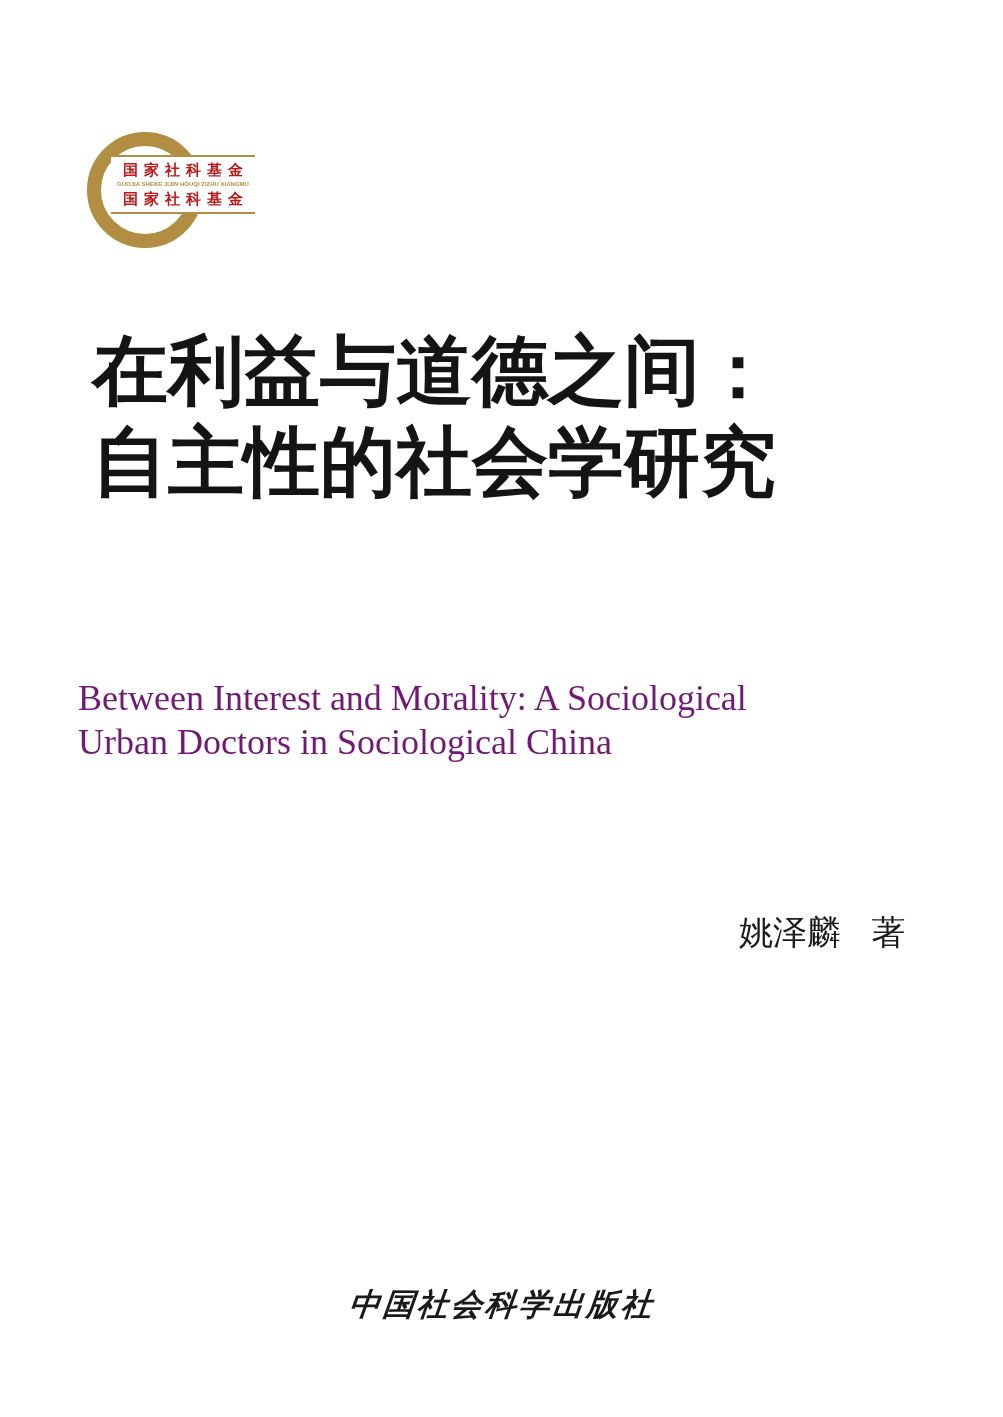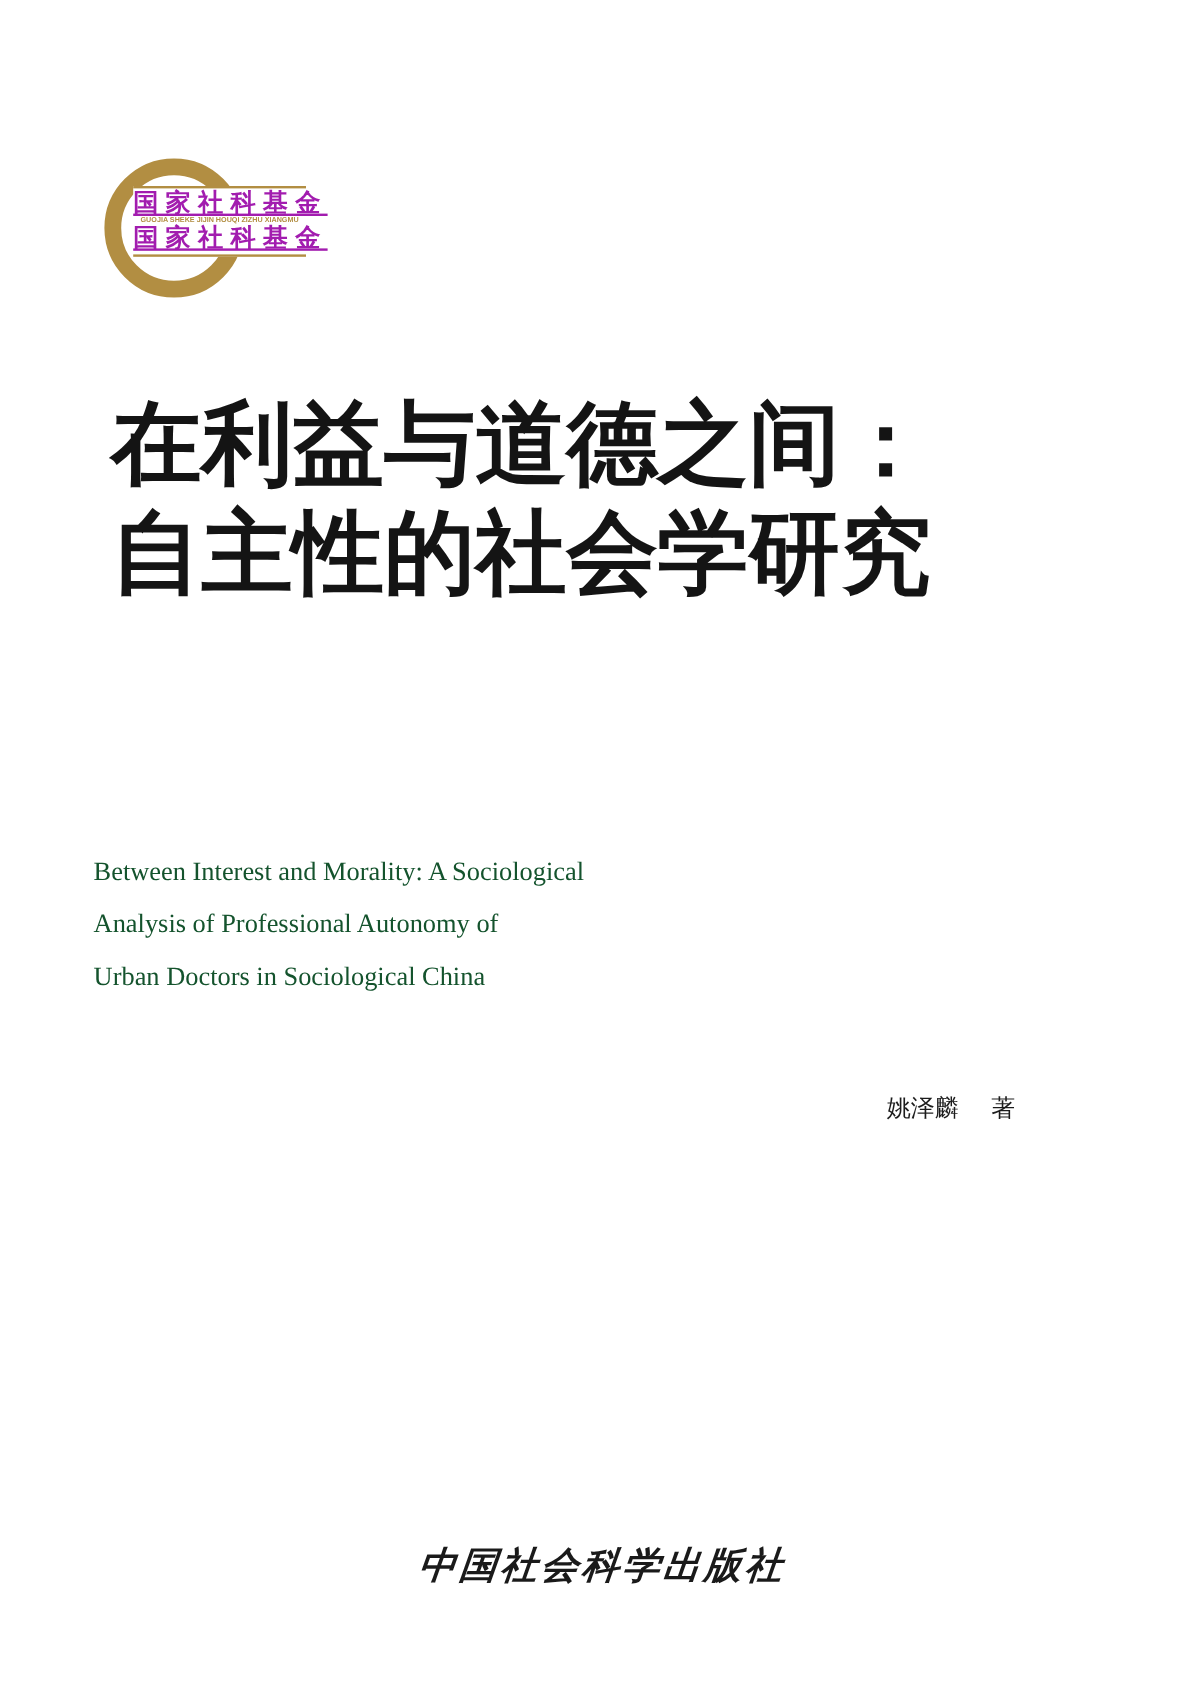--- a/index.html
+++ b/index.html
@@ -39,29 +39,28 @@
     left: 24px;
     top: 23px;
     width: 144px;
     background: #ffffff;
     border-top: 2px solid #b28e42;
     border-bottom: 2px solid #b28e42;
     padding: 3px 0 4px 0;
     text-align: center;
   }
   .logo-cn {
-    color: #a21caf;
+    color: #b91c1c;
     font-family: "Liberation Sans", sans-serif;
     font-weight: 700;
-    font-size: 21px;
+    font-size: 15px;
     line-height: 19px;
     letter-spacing: 6px;
     margin-right: -6px;
     white-space: nowrap;
-    text-decoration: underline;
   }
   .logo-en {
     color: #b28e42;
     font-family: "Liberation Sans", sans-serif;
     font-weight: 700;
     font-size: 6px;
     line-height: 8px;
     letter-spacing: 0px;
     white-space: nowrap;
     margin: 1px 0 1px 0;
@@ -77,34 +76,34 @@
     font-size: 76px;
     line-height: 91px;
     letter-spacing: 0px;
     white-space: nowrap;
   }
 
   
   .subtitle {
     position: absolute;
     left: 78px;
-    top: 704px;
-    color: #14532d;
-    font-size: 22px;
+    top: 676px;
+    color: #701a75;
+    font-size: 36px;
     line-height: 44px;
     white-space: nowrap;
   }
 
   
   .author {
     position: absolute;
     left: 739px;
     top: 910px;
     color: #1c1c1c;
-    font-size: 20px;
+    font-size: 34px;
     white-space: nowrap;
   }
   .author-role {
     display: inline-block;
     margin-left: 22px;
   }
 
   
   .publisher {
     position: absolute;
@@ -138,21 +137,20 @@
     </div>
   </div>
 
   <div class="title">
     <div>在利益与道德之间：</div>
     <div>自主性的社会学研究</div>
   </div>
 
   <div class="subtitle">
     <div>Between Interest and Morality: A Sociological</div>
-    <div>Analysis of Professional Autonomy of</div>
     <div>Urban Doctors in Sociological China</div>
   </div>
 
   <div class="author">
     <span>姚泽麟</span>
     <span class="author-role">著</span>
   </div>
 
   <div class="publisher">
     <span class="publisher-inner">中国社会科学出版社</span>

